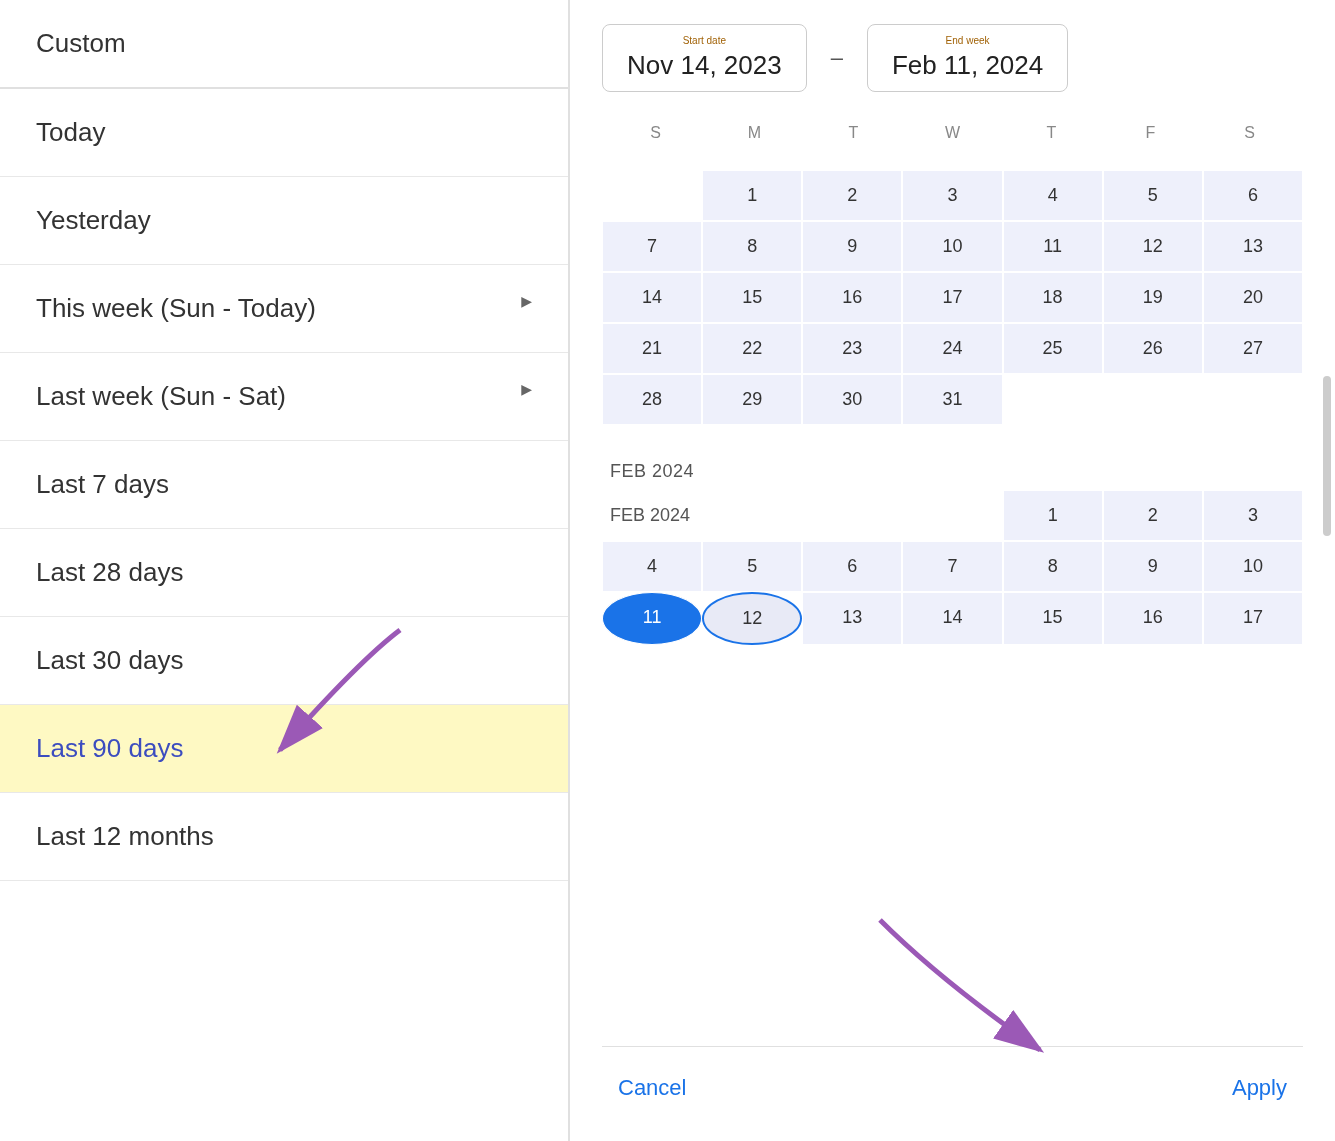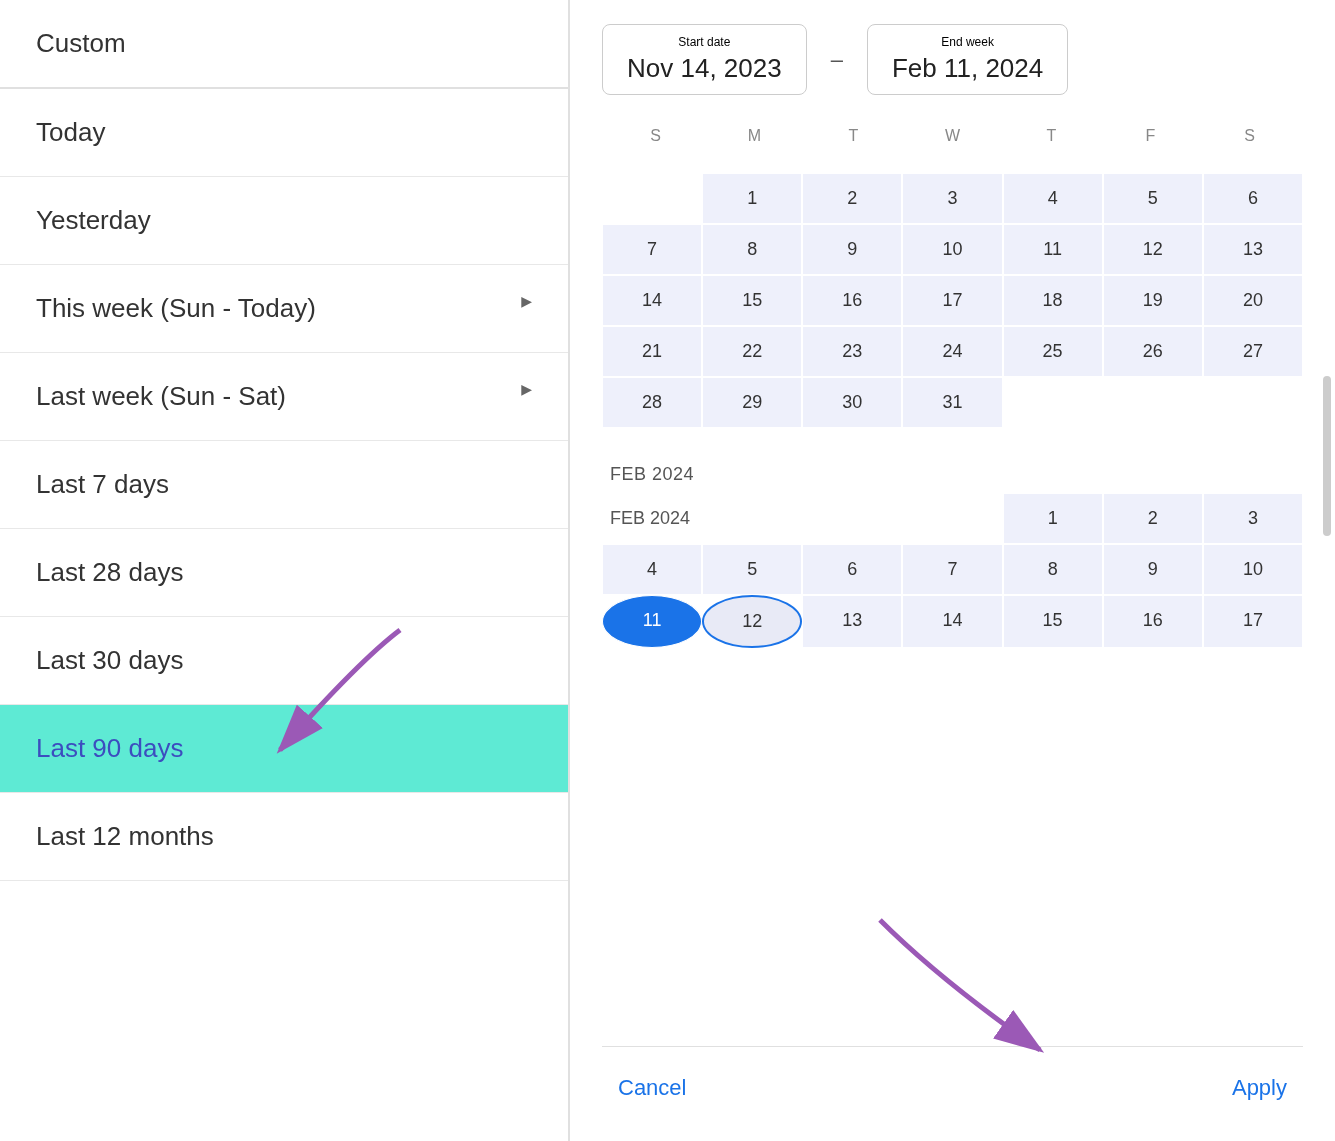--- a/index.html
+++ b/index.html
@@ -38,21 +38,21 @@
       align-items: flex-start;
       justify-content: space-between;
       border-bottom: 1px solid #e8e8e8;
     }
 
     .menu-item:first-child {
       border-bottom: 1px solid #e0e0e0;
     }
 
     .menu-item.selected {
-      background: #5eead4;
+      background: #fef9c3;
       color: #3c4dbf;
       font-weight: 500;
     }
 
     .menu-item .arrow {
       font-size: 14px;
       color: #666;
     }
 
     
@@ -76,22 +76,22 @@
       border: 1.5px solid #ccc;
       border-radius: 8px;
       padding: 10px 24px;
       display: flex;
       flex-direction: column;
       align-items: center;
       min-width: 200px;
     }
 
     .date-box-label {
-      font-size: 12px;
-      color: #000000;
+      font-size: 10px;
+      color: #a16207;
       margin-bottom: 4px;
     }
 
     .date-box-value {
       font-size: 26px;
       color: #222;
       font-weight: 400;
     }
 
     .date-separator {

